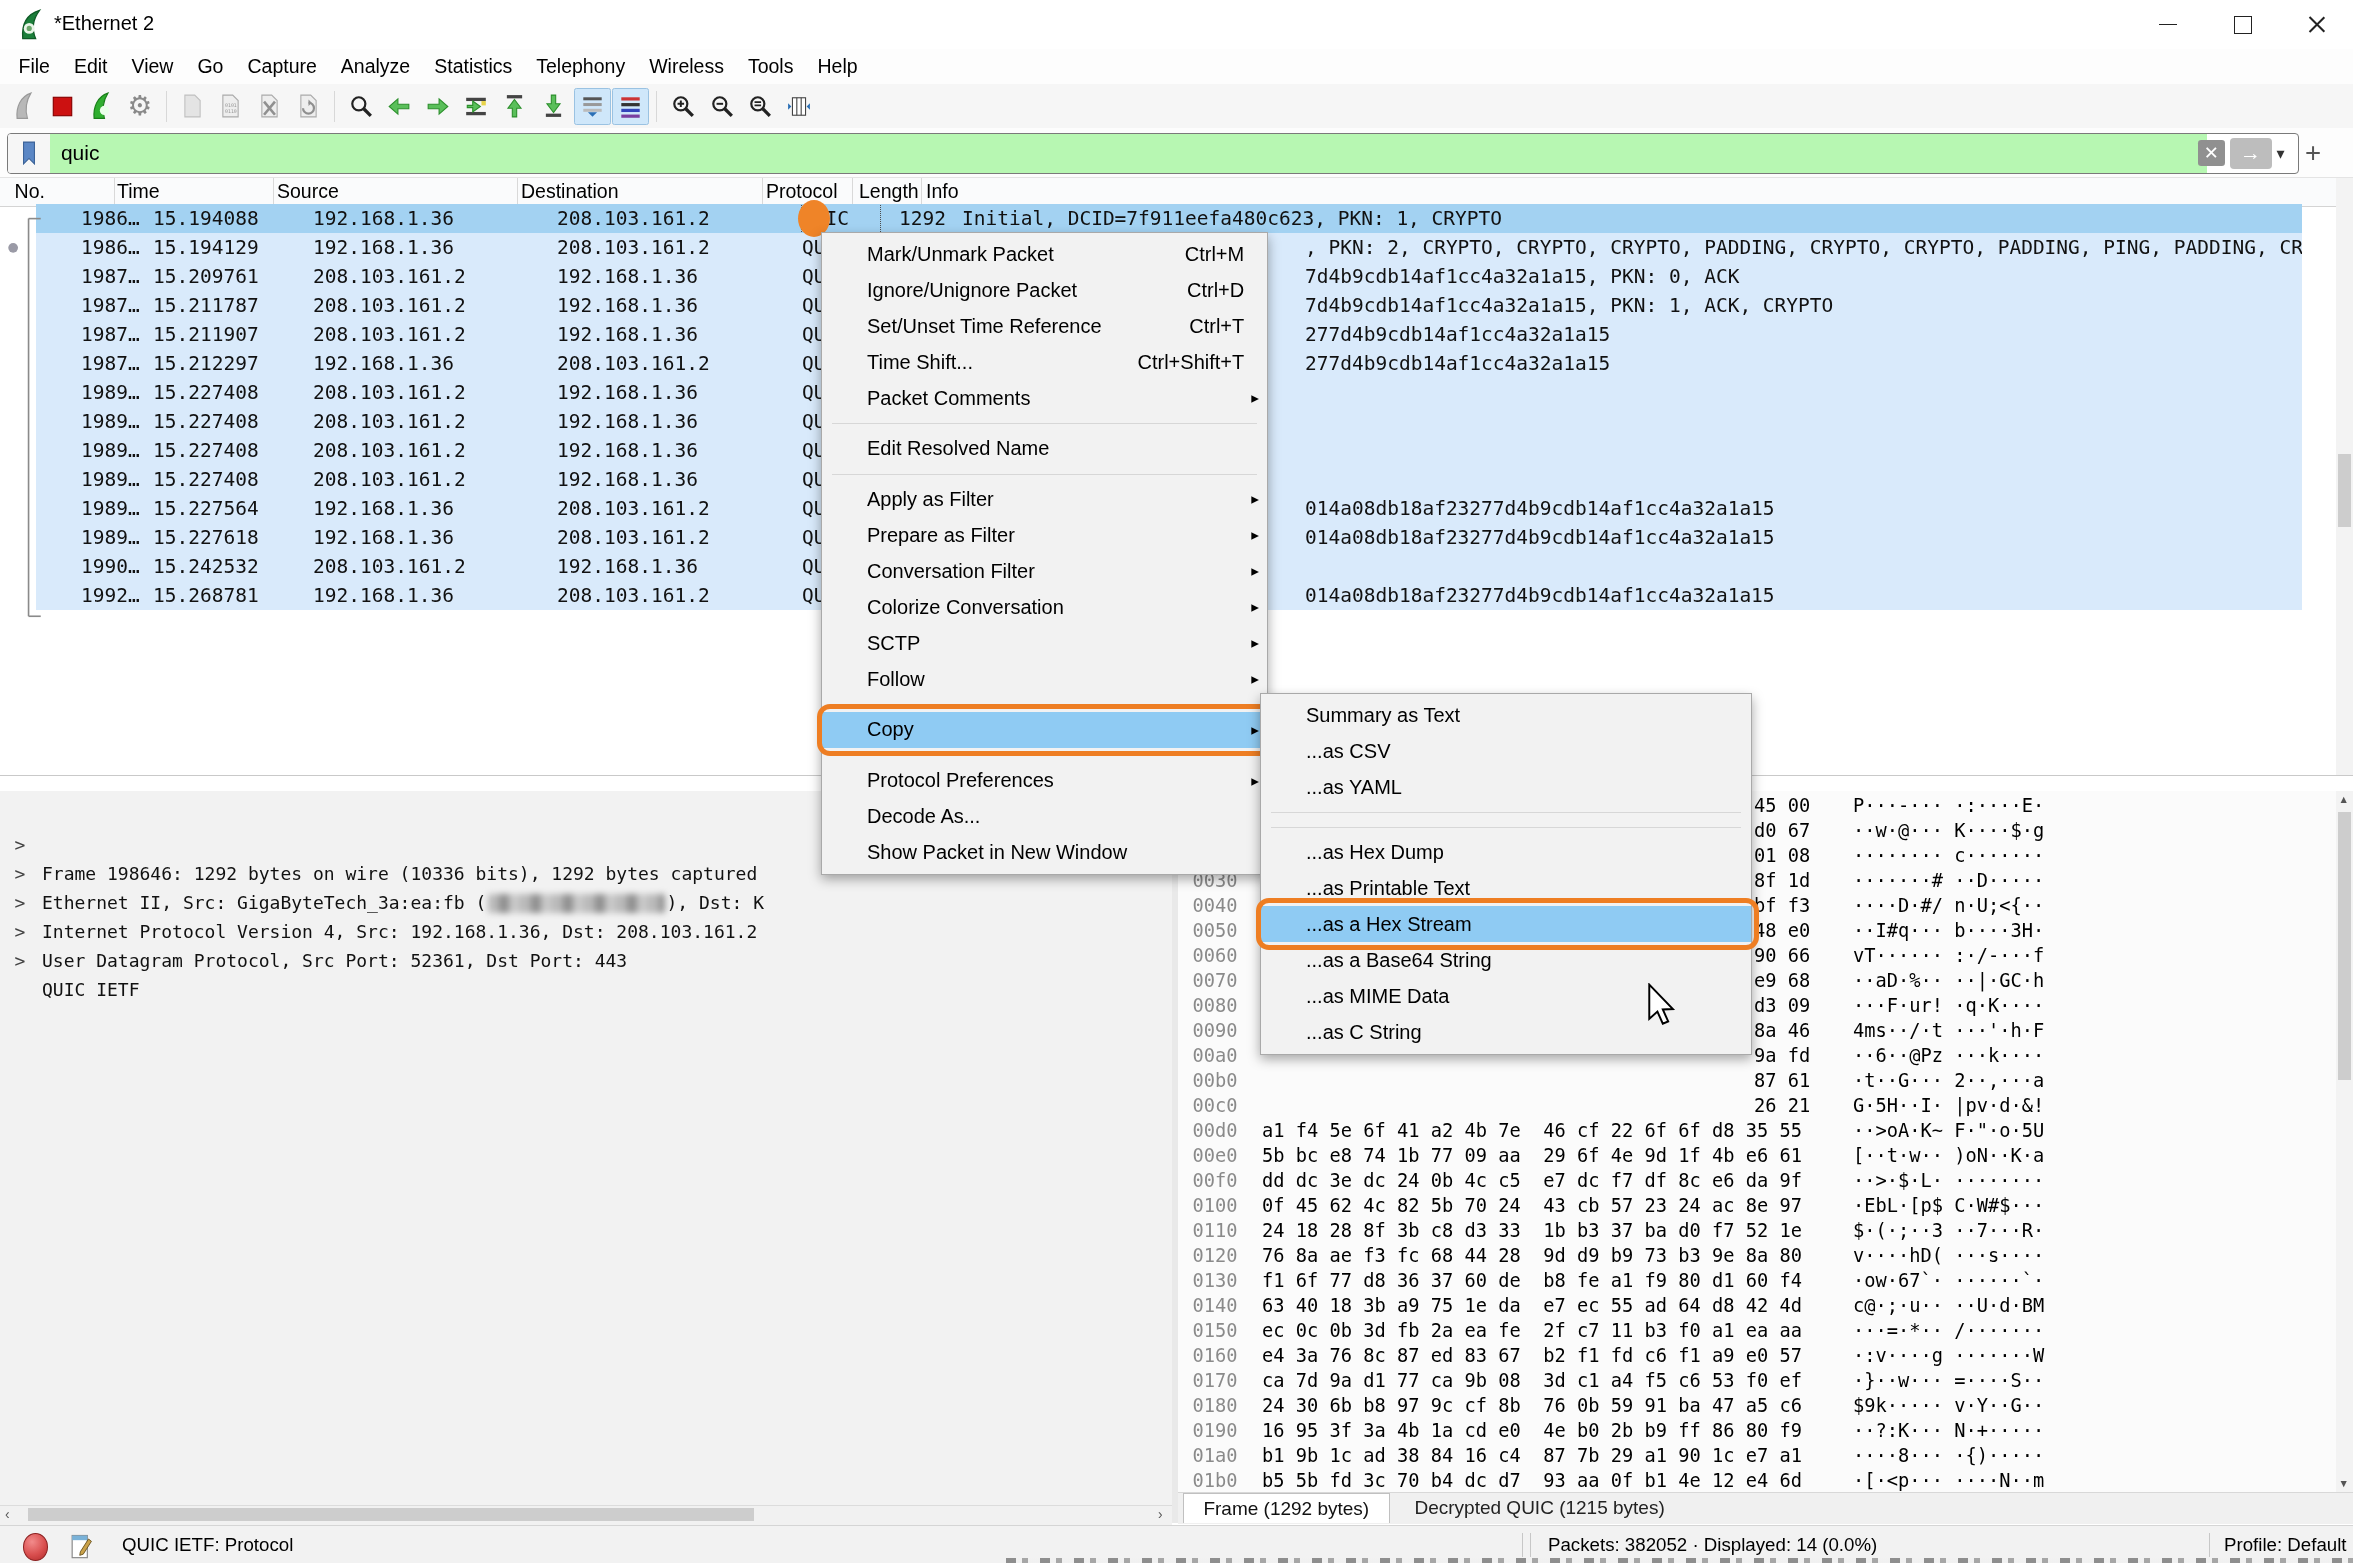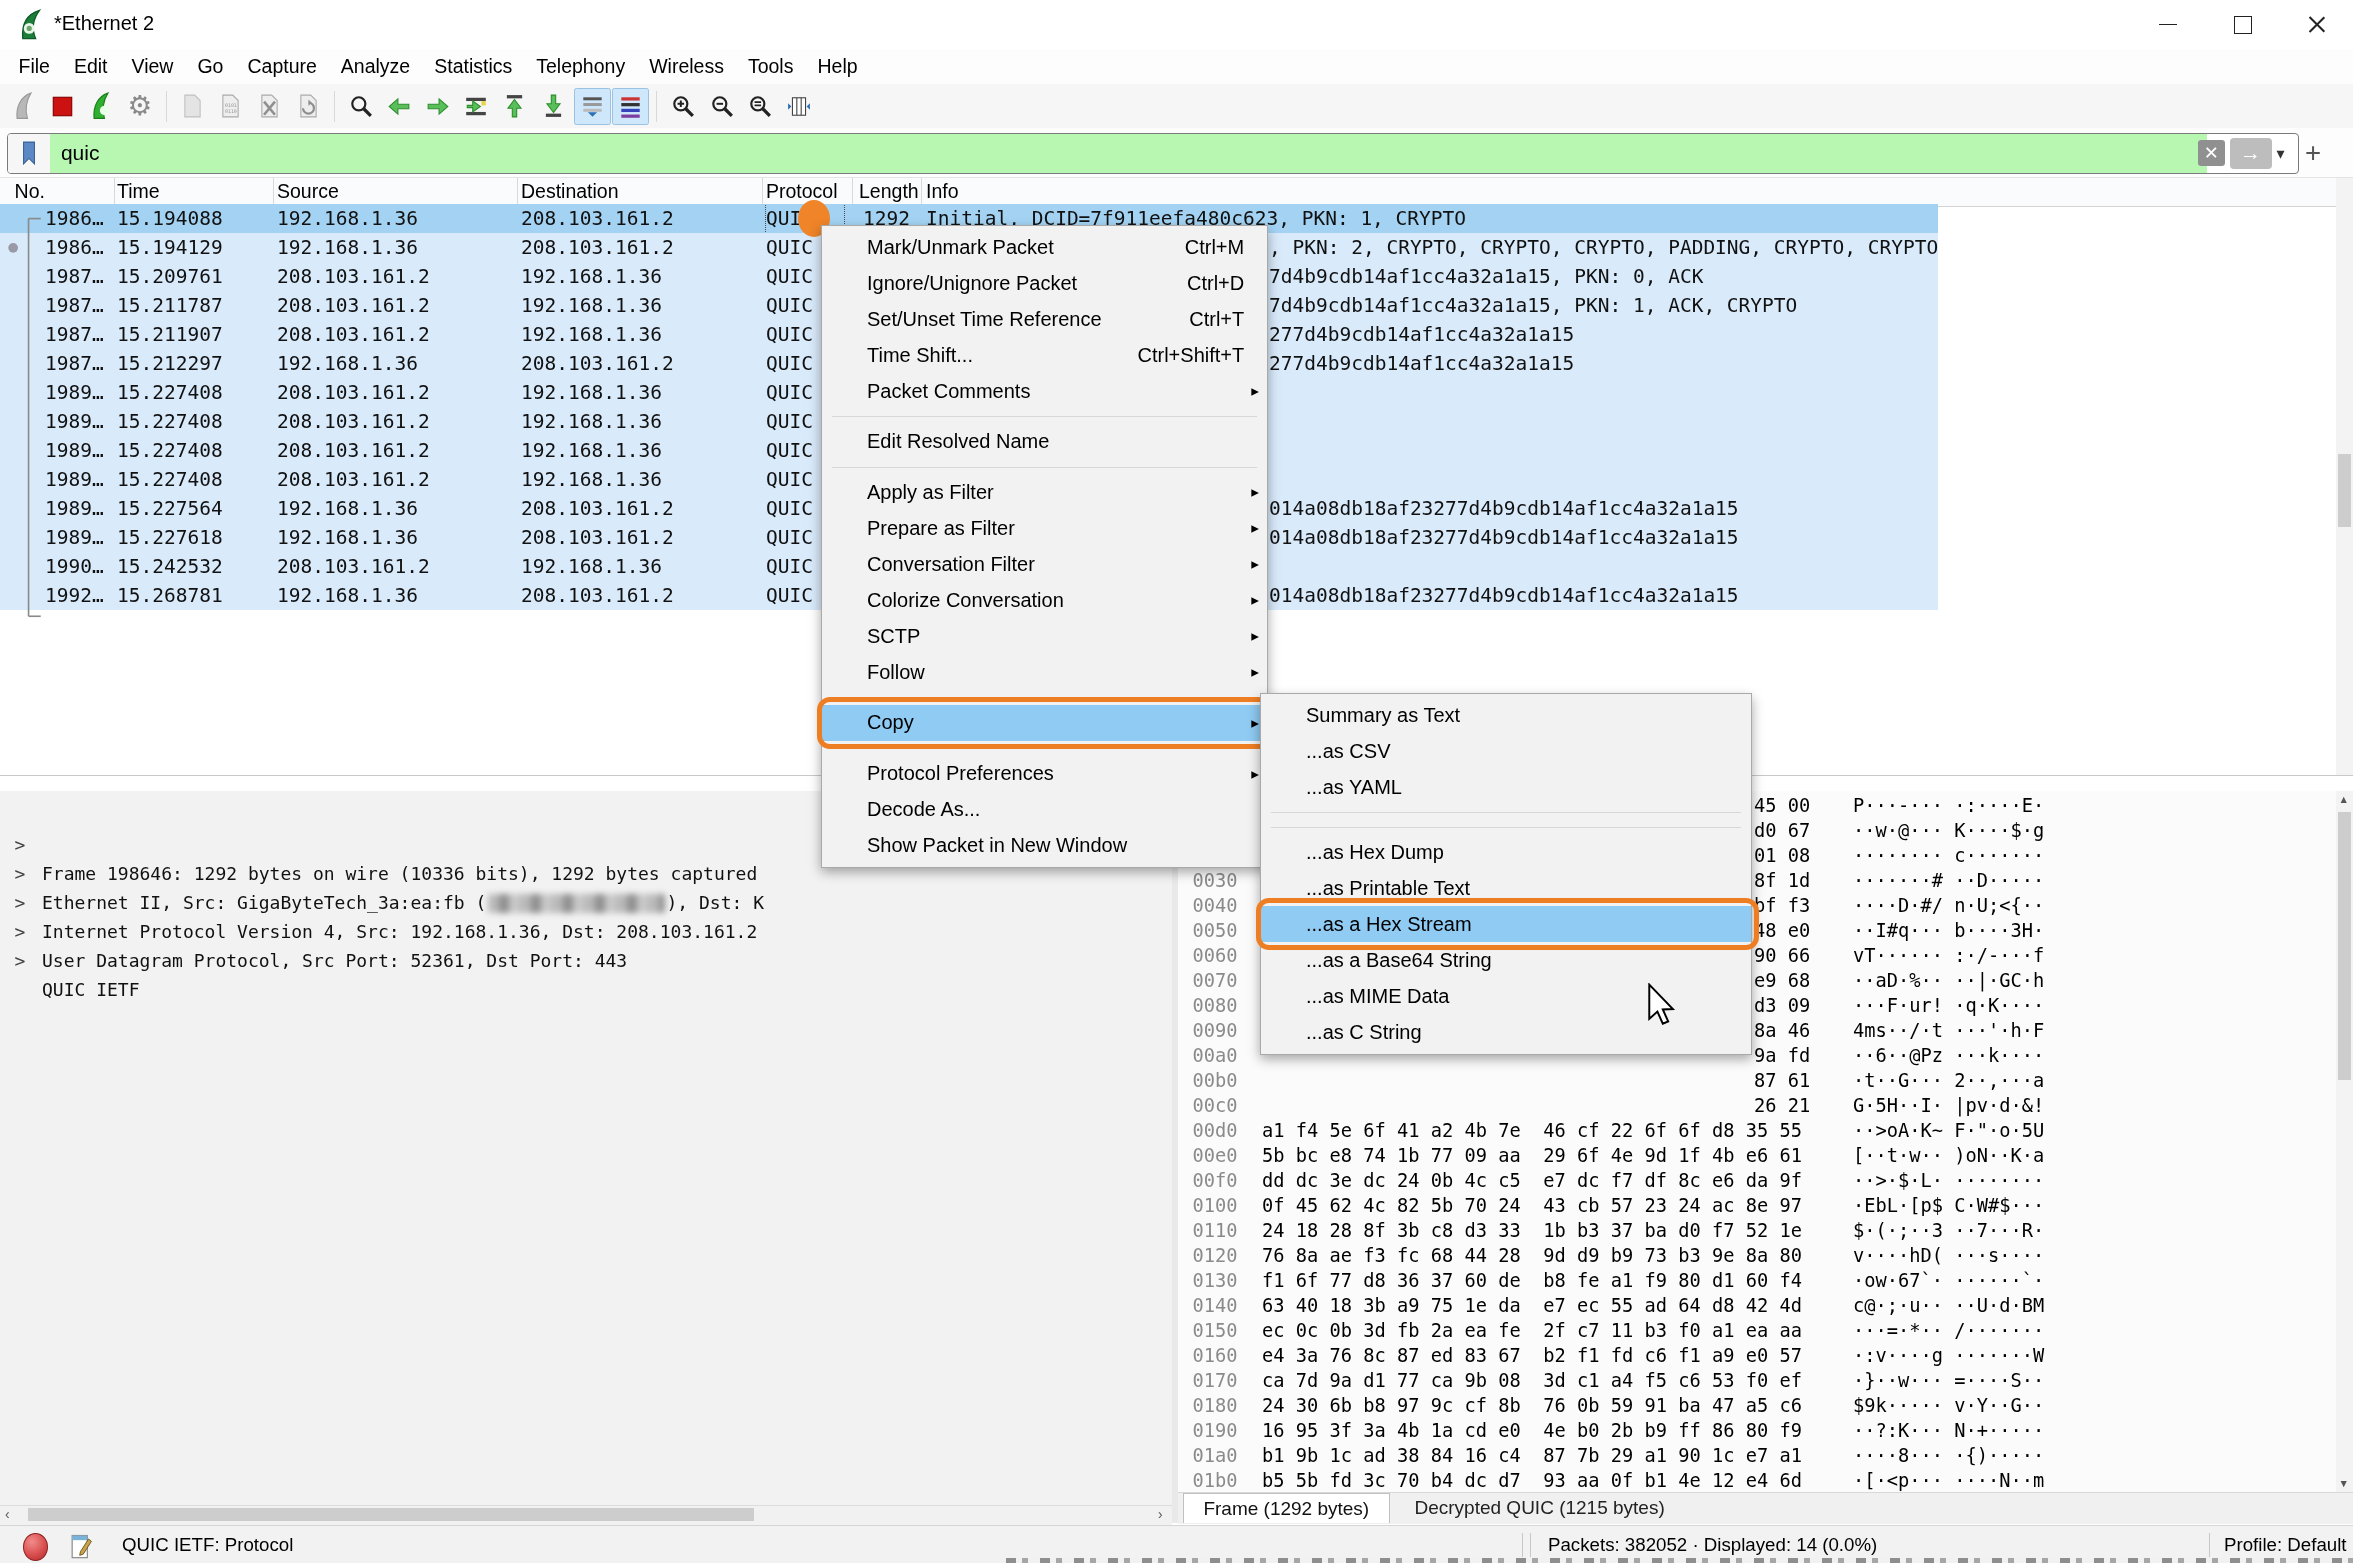--- a/index.html
+++ b/index.html
@@ -35,21 +35,21 @@
   .filter-clear{position:absolute;left:2190px;top:6.5px;width:27.6px;height:26px;background:#909090;border-radius:3.2px;color:#fff;font-size:18px;display:flex;align-items:center;justify-content:center;}
   .filter-apply{position:absolute;left:2222px;top:4px;width:42px;height:31px;background:#bdbdbd;border-radius:4px;color:#fff;font-size:21px;display:flex;align-items:center;justify-content:center;}
   .filter-caret{position:absolute;left:2269px;top:9.7px;font-size:16px;color:#333;}
   .filter-add{position:absolute;left:2305px;top:9.7px;font-size:27.6px;color:#555;line-height:29px;}
   
   .pl-header{position:absolute;left:0;top:177px;width:2354px;height:27.6px;background:#fafbfc;border-bottom:0.8px solid #d4d4d4;border-top:0.8px solid #e4e4e4;font-size:19.5px;}
   .pl-header span{position:absolute;top:2.4px;color:#000;}
   .h-no{left:14.6px}.h-time{left:117px}.h-src{left:277px}.h-dst{left:521px}.h-proto{left:766px}.h-len{left:859px}.h-info{left:926px}
   .hline{position:absolute;top:0;width:0.8px;height:27.6px;background:#d9d9d9;}
   .plrows{position:absolute;left:0;top:204px;width:2354px;}
-  .plrow{position:relative;height:29px;width:1938px;background:#d9eafb;font-family:"DejaVu Sans Mono",monospace;font-size:19.5px;line-height:29px;overflow:hidden;}
+  .plrow{position:relative;height:29px;width:2266px;background:#d9eafb;font-family:"DejaVu Sans Mono",monospace;font-size:19.5px;line-height:29px;overflow:hidden;margin-left:36px;}
   .plrow.sel{background:#a3d2f2;}
   .plrow span{position:absolute;top:0;white-space:pre;}
   .c-no{left:45px}.c-time{left:117px}.c-src{left:277px}.c-dst{left:521px}.c-proto{left:766px;width:78px}.c-len{left:863px}.c-info{left:926px}.c-tail{left:1269px}
   .plrow.sel .c-proto{outline:1.6px dotted #4c4c4c;outline-offset:0.8px;}
   .bracket{position:absolute;left:0;top:204px;width:49px;height:422px;pointer-events:none;z-index:2;}
   .orange-dot{position:absolute;left:798px;top:200px;width:32px;height:37px;border-radius:50%;background:#ef8428;z-index:30;}
   .pl-vscroll{position:absolute;left:2336px;top:178px;width:17px;height:597px;background:#f3f3f3;}
   .pl-vscroll .thumb{position:absolute;left:1.6px;top:276px;width:13.8px;height:73px;background:#cdcdcd;}
   
   .split-h{position:absolute;left:0;top:775px;width:2354px;height:0.8px;background:#c9c9c9;}
@@ -86,21 +86,21 @@
   .expert-dot{position:absolute;left:23px;top:6.5px;width:23px;height:26px;border-radius:50%;
       background:radial-gradient(circle at 35% 30%,#f28b8b,#d94f4f 55%,#b02a2a);border:0.8px solid #8c1f1f;}
   .edit-ico{position:absolute;left:71px;top:6.5px;width:21px;height:26px;}
   .st-field{position:absolute;left:122px;top:8px;color:#000;}
   .st-sep{position:absolute;top:6.5px;width:0.8px;height:24px;background:#c7c7c7;}
   .st-packets{position:absolute;left:1548px;top:8px;color:#000;}
   .st-profile{position:absolute;left:2224px;top:8px;color:#000;}
   
   .ctxmenu{position:absolute;background:#f2f2f2;border:0.8px solid #a9a9a9;box-shadow:0 4.9px 11.4px rgba(0,0,0,.35);
            padding:3.2px 0;box-sizing:border-box;z-index:55;}
-  .menu1{left:821px;top:225px;width:447px;}
+  .menu1{left:821px;top:232px;width:447px;}
   .menu2{left:1260px;top:693px;width:492px;z-index:60;}
   .cm-row{position:relative;height:36px;display:flex;align-items:center;padding:0 11.4px 0 45px;font-size:20px;color:#000;}
   .cm-row.sep{height:14.6px;padding:0;}
   .cm-row.sep::after{content:"";position:absolute;left:9.7px;right:9.7px;top:7.3px;height:0.8px;background:#d7d7d7;}
   .cm-row.hl{background:#8fcbf3;}
   .cm-row.dis{color:#9b9b9b;}
   .cm-row .lbl{flex:0 0 auto;white-space:pre;}
   .cm-row .sc{margin-left:auto;padding-right:11.4px;white-space:pre;}
   .cm-row.dis .sc{color:#9b9b9b;}
   .cm-row .arw{position:absolute;right:8px;font-size:15.4px;}

